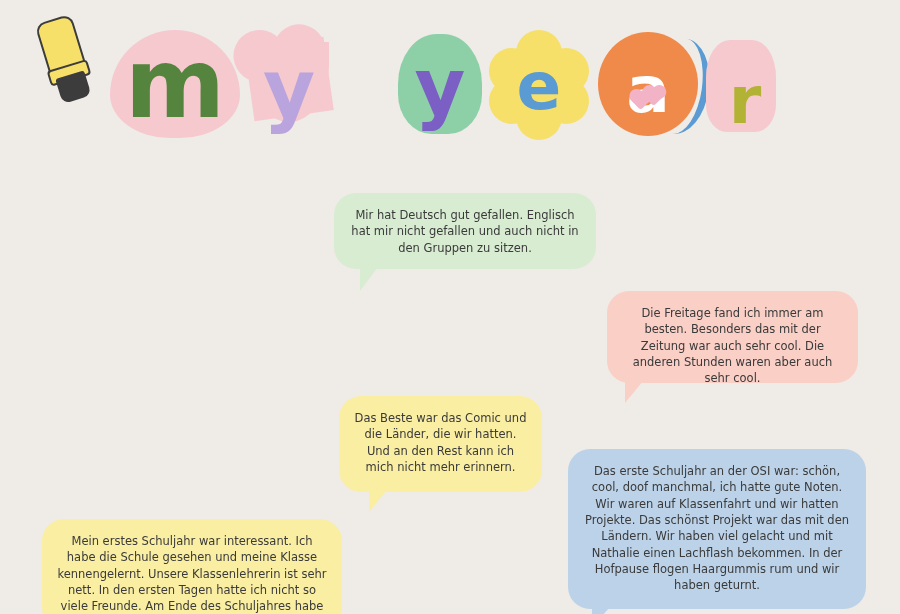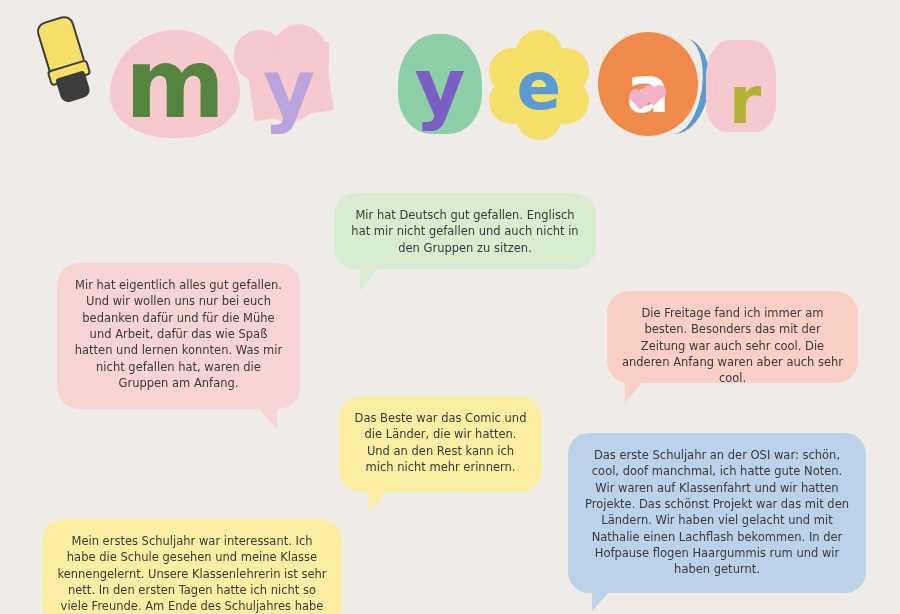--- a/index.html
+++ b/index.html
@@ -384,25 +384,24 @@
   #b-yellow-small .tail {
     left: 30px;
     bottom: -20px;
     border-left: 18px solid #faeea3;
     border-bottom: 22px solid transparent;
   }
 
   
   #b-blue {
     left: 568px;
-    top: 433px;
+    top: 449px;
     width: 298px;
     height: 160px;
     background: #bcd2e8;
-    border-radius: 21px;
   }
   #b-blue .tail {
     left: 24px;
     bottom: -18px;
     border-left: 18px solid #bcd2e8;
     border-bottom: 20px solid transparent;
   }
 
   
   #b-yellow-big {
@@ -473,27 +472,23 @@
       <div class="blob"></div>
       <div class="glyph">r</div>
     </div>
   </div>
 
   <div class="bubble" id="b-green">
     <p>Mir hat Deutsch gut gefallen. Englisch hat mir nicht gefallen und auch nicht in den Gruppen zu sitzen.</p>
     <span class="tail"></span>
   </div>
 
-  <div class="bubble" id="b-pink">
-    <p>Mir hat eigentlich alles gut gefallen. Und wir wollen uns nur bei euch bedanken dafür und für die Mühe und Arbeit, dafür das wie Spaß hatten und lernen konnten. Was mir nicht gefallen hat, waren die Gruppen am Anfang.</p>
-    <span class="tail"></span>
-  </div>
 
   <div class="bubble" id="b-salmon">
-    <p>Die Freitage fand ich immer am besten. Besonders das mit der Zeitung war auch sehr cool. Die anderen Anfang waren aber auch sehr cool.</p>
+    <p>Die Freitage fand ich immer am besten. Besonders das mit der Zeitung war auch sehr cool. Die anderen Stunden waren aber auch sehr cool.</p>
     <span class="tail"></span>
   </div>
 
   <div class="bubble" id="b-yellow-small">
     <p>Das Beste war das Comic und die Länder, die wir hatten. Und an den Rest kann ich mich nicht mehr erinnern.</p>
     <span class="tail"></span>
   </div>
 
   <div class="bubble" id="b-blue">
     <p>Das erste Schuljahr an der OSI war: schön, cool, doof manchmal, ich hatte gute Noten.

